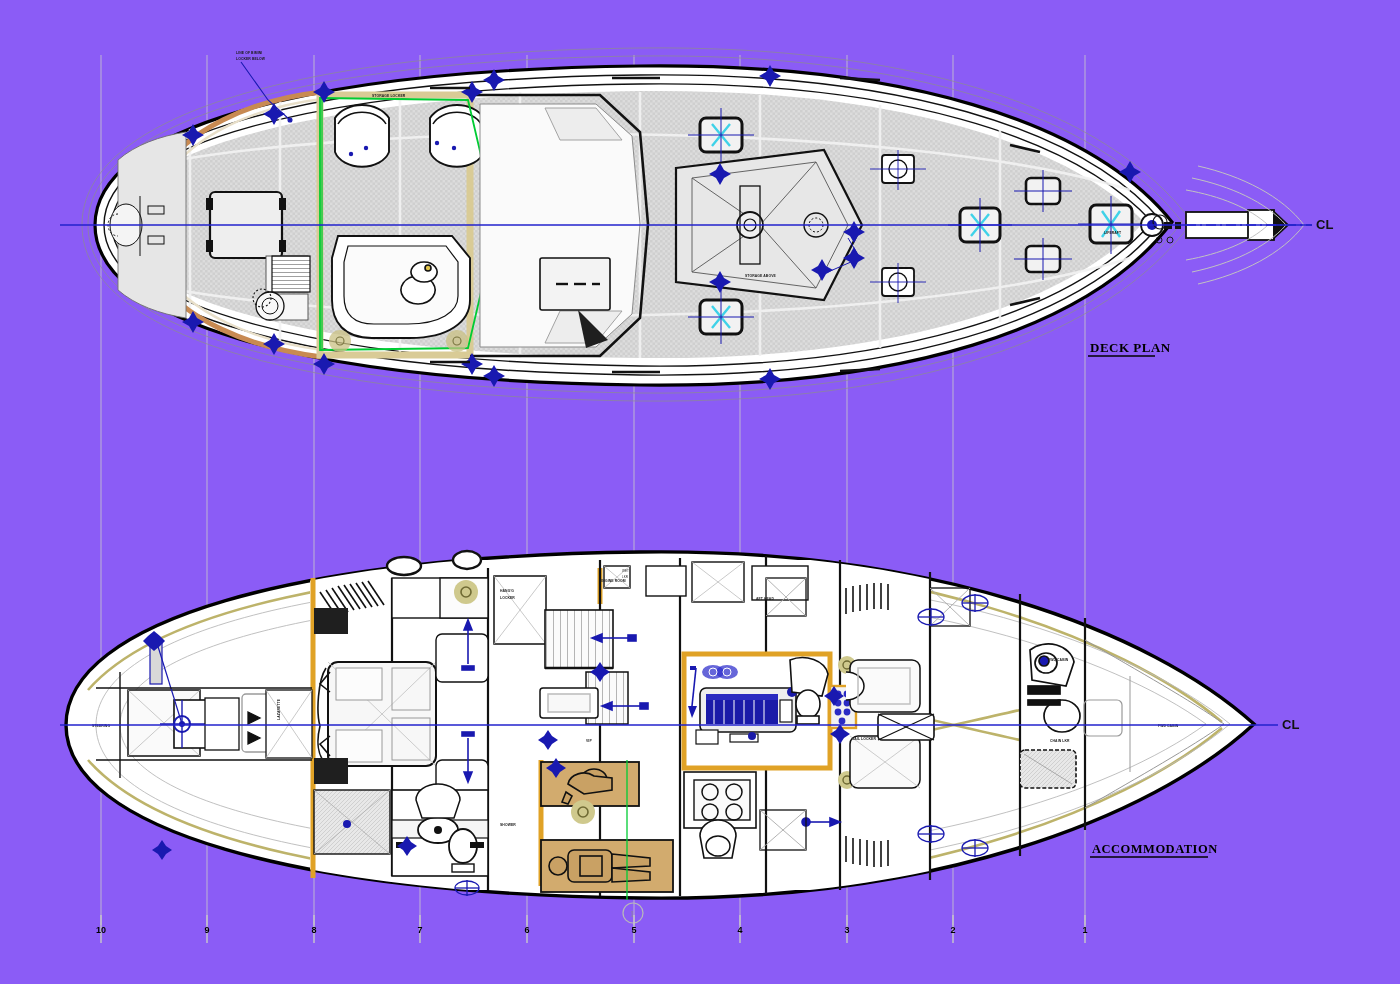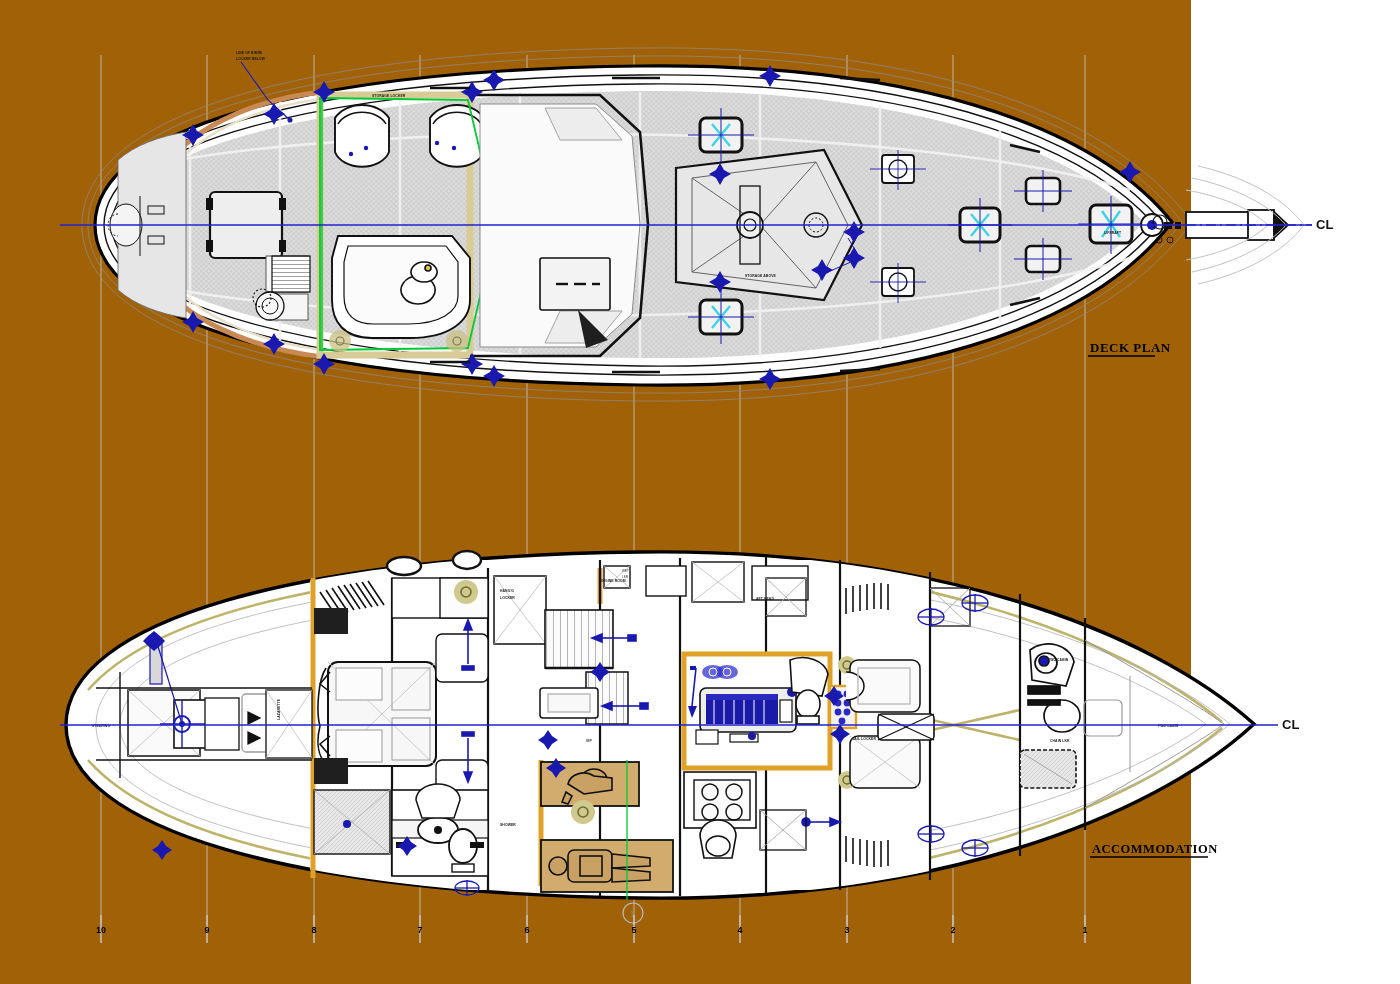--- a/index.html
+++ b/index.html
@@ -5,23 +5,23 @@
   * { box-sizing: border-box; }
   html, body {
     margin: 0; padding: 0;
     width: 1400px; height: 984px;
     background: #ffffff;
     font-family: "Liberation Sans", sans-serif;
     overflow: hidden;
   }
   #sheet {
     position: relative;
-    width: 1191px;
+    width: 1400px;
     height: 984px;
-    background: #a16207;
+    background: #8b5cf6;
   }
   #sheet svg { display: block; }
   .label-text {
     font-family: "Liberation Serif", serif;
     font-weight: bold;
     letter-spacing: 0.5px;
   }
   .cl-text {
     font-family: "Liberation Sans", sans-serif;
     font-size: 13px;

